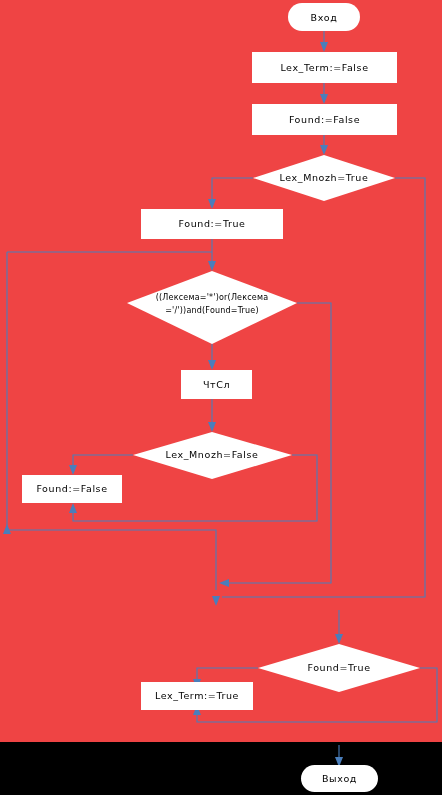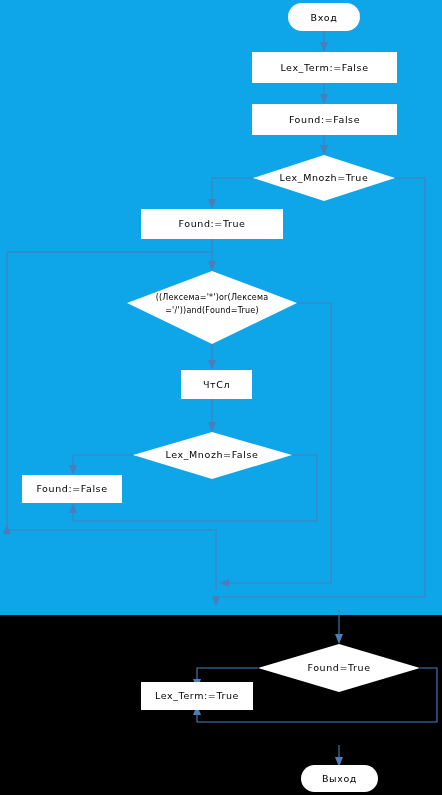--- a/index.html
+++ b/index.html
@@ -9,22 +9,22 @@
   }
   body {
     width: 442px;
     height: 795px;
     overflow: hidden;
     font-family: "DejaVu Sans", sans-serif;
   }
   #flowchart-root {
     position: relative;
     width: 442px;
-    height: 615px;
-    background: #0ea5e9;
+    height: 742px;
+    background: #ef4444;
   }
   svg.chart-svg {
     position: absolute;
     top: 0;
     left: 0;
     width: 442px;
     height: 795px;
     display: block;
   }
   .node-shape {

